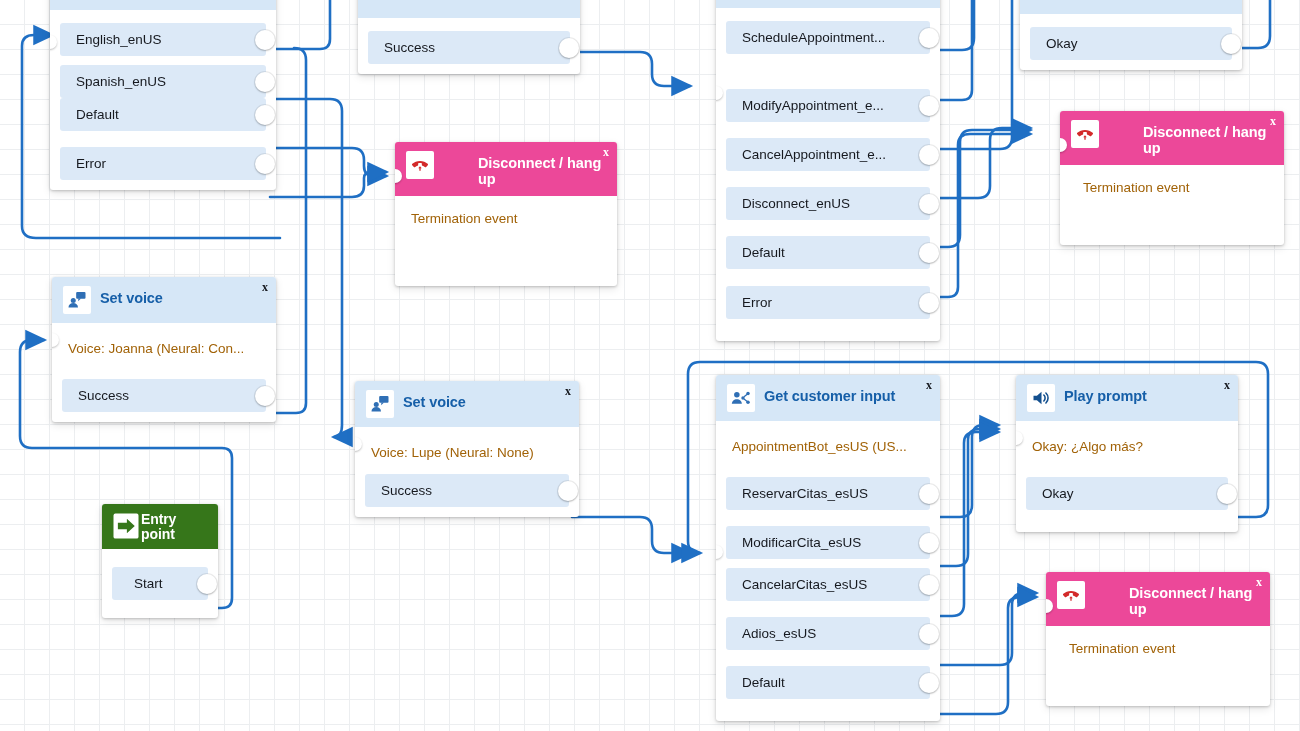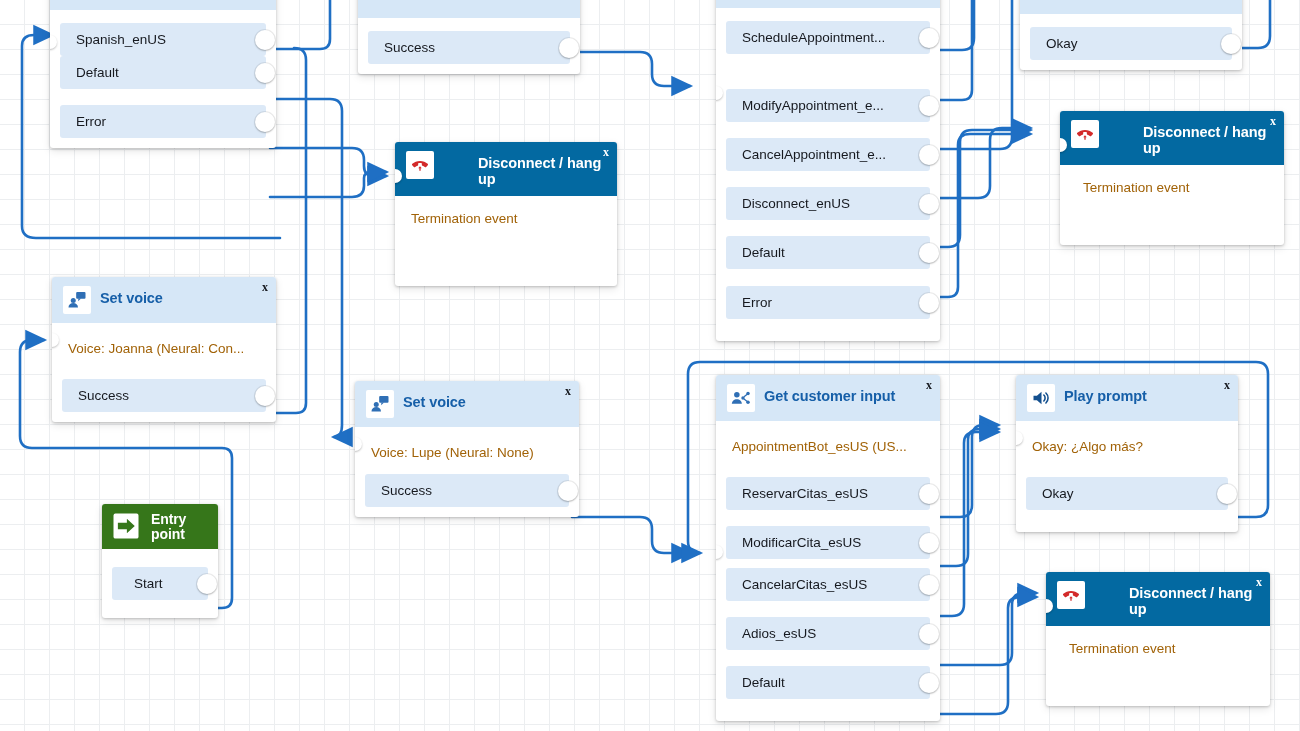--- a/index.html
+++ b/index.html
@@ -28,21 +28,21 @@
     overflow:hidden;
   }
   .hdr{
     display:flex;align-items:flex-start;gap:9px;
     padding:9px 10px 9px 11px;
     position:relative;
     min-height:34px;
     box-sizing:border-box;
   }
   .hdr.blue{background:#d6e7f7;}
-  .hdr.dark{background:#0369a1;gap:44px;}
+  .hdr.dark{background:#ec4899;gap:44px;}
   .hdr.green{background:#36761a;}
   .ico{
     width:28px;height:28px;flex:0 0 28px;
     background:#ffffff;border-radius:2px;
     display:flex;align-items:center;justify-content:center;
   }
   .hdr.green .ico{background:transparent;}
   .ttl{
     font-size:14.5px;font-weight:bold;line-height:16px;
     padding-top:4px;letter-spacing:-.1px;
@@ -140,20 +140,24 @@
       <path d="M934,714 H996 Q1008,714 1008,702 V608 Q1008,597 1020,597 H1036" marker-end="url(#ah)"></path>
 
       <path d="M1232,517 H1256 Q1268,517 1268,505 V374 Q1268,362 1256,362 H700 Q688,362 688,374 V541 Q688,553 700,553" marker-end="url(#ah)"></path>
     </g>
   </svg>
 
   <div class="node" style="left:50px;top:-62px;width:226px;">
     <div class="hdr blue" style="height:72px;"></div>
     <div class="body nohdr">
       <div class="ports">
+        <div class="port">
+          <span class="lbl">English_enUS</span>
+          <span class="dot"></span>
+        </div>
         <div class="port" style="margin-bottom:0;">
           <span class="lbl">Spanish_enUS</span>
           <span class="dot"></span>
         </div>
         <div class="port" style="margin-bottom:16px;">
           <span class="lbl">Default</span>
           <span class="dot"></span>
         </div>
         <div class="port">
           <span class="lbl">Error</span>
@@ -212,21 +216,21 @@
         <div class="port">
           <span class="lbl">Success</span>
           <span class="dot"></span>
         </div>
       </div>
     </div>
     <div class="inplug" style="top:56px;"></div>
   </div>
 
   <div class="node" style="left:102px;top:504px;width:116px;">
-    <div class="hdr green" style="padding:7px 8px 7px 9px;gap:10px;">
+    <div class="hdr green" style="padding:7px 8px 7px 9px;gap:0;">
       <span class="ico" style="width:30px;height:30px;flex:0 0 30px;">
         <svg width="30" height="30" viewBox="0 0 24 24" aria-hidden="true">
           <rect x="2" y="2" width="20" height="20" rx="1.5" fill="#ffffff"></rect>
           <path d="M5.5 9.4h7.2V6.2L19 12l-6.3 5.8v-3.2H5.5z" fill="#36761a"></path>
         </svg>
       </span>
       <span class="ttl" style="font-size:14px;line-height:15px;padding-top:1px;">Entry point</span>
     </div>
     <div class="body" style="padding-top:18px;padding-bottom:18px;">
       <div class="ports">

